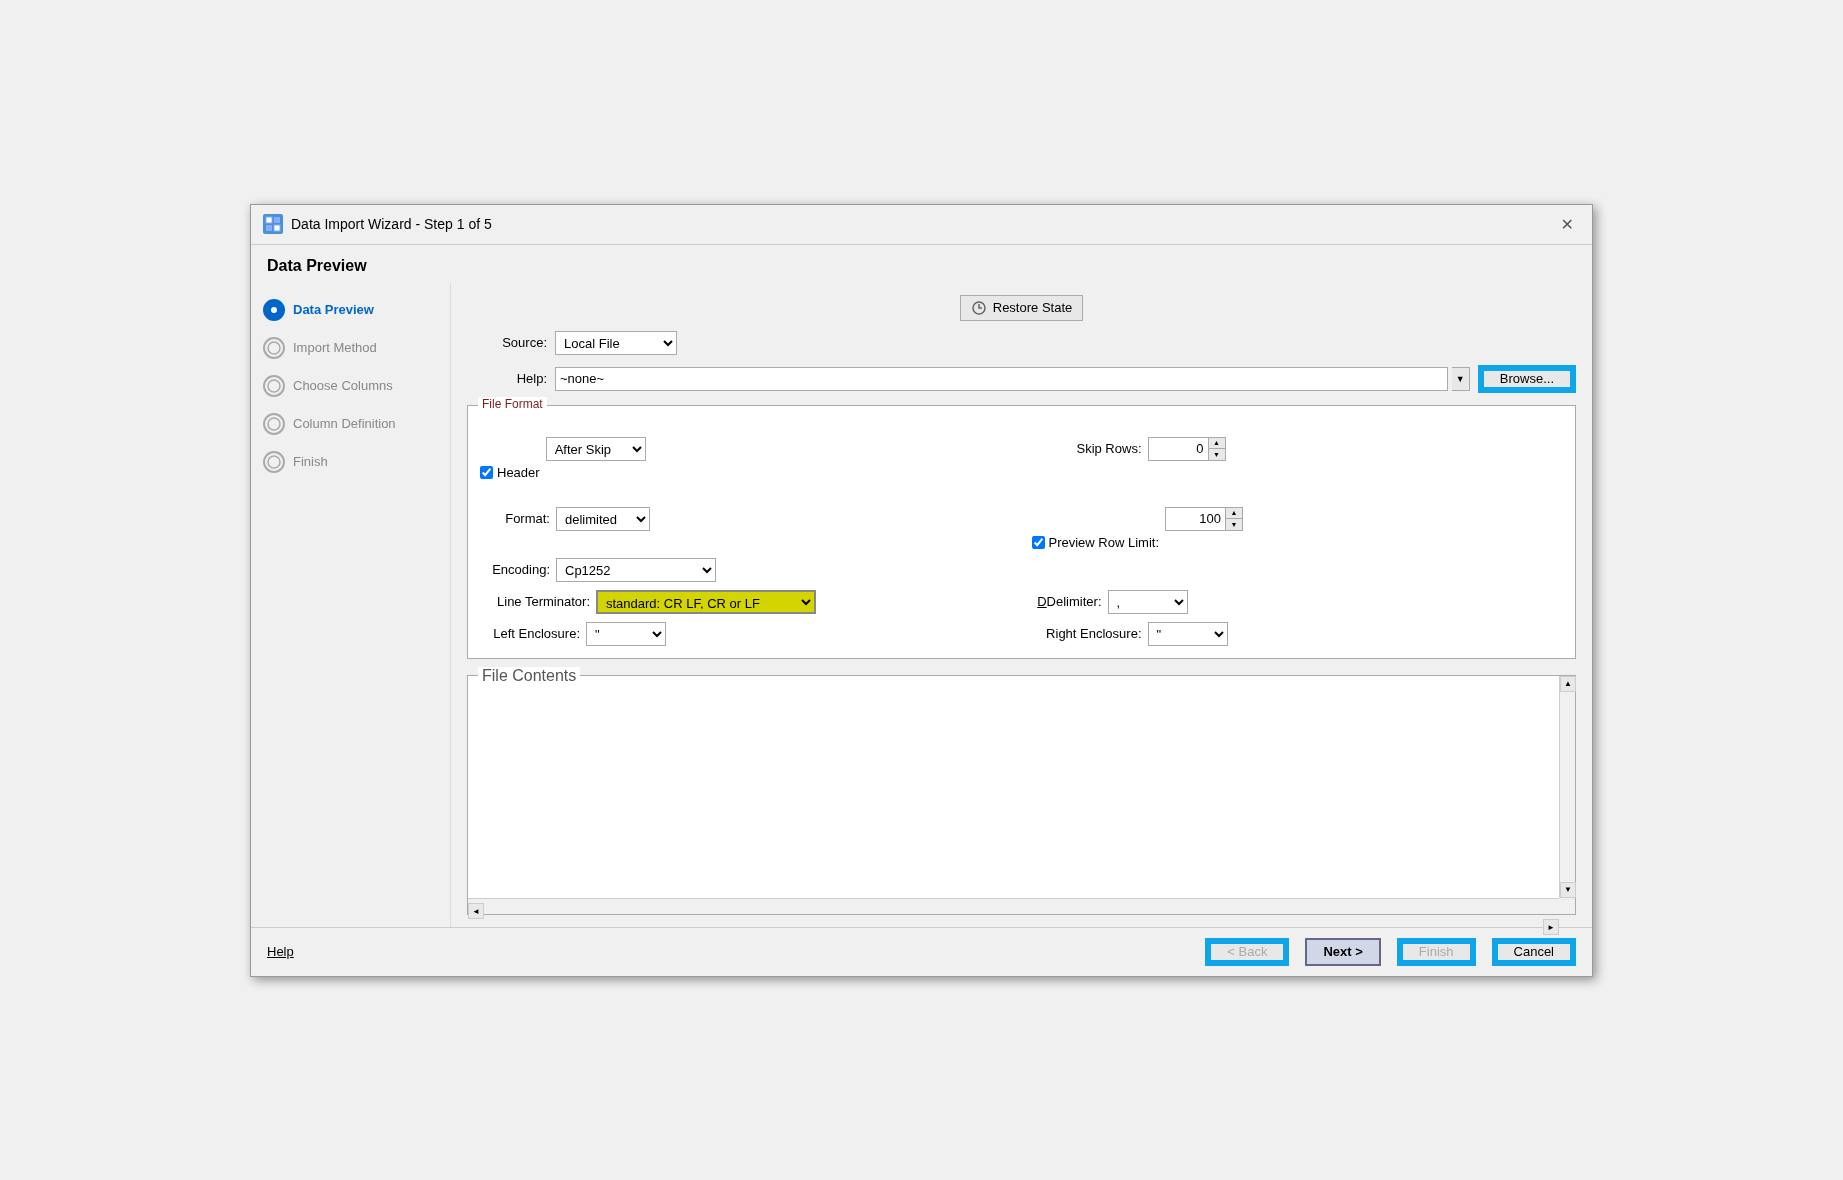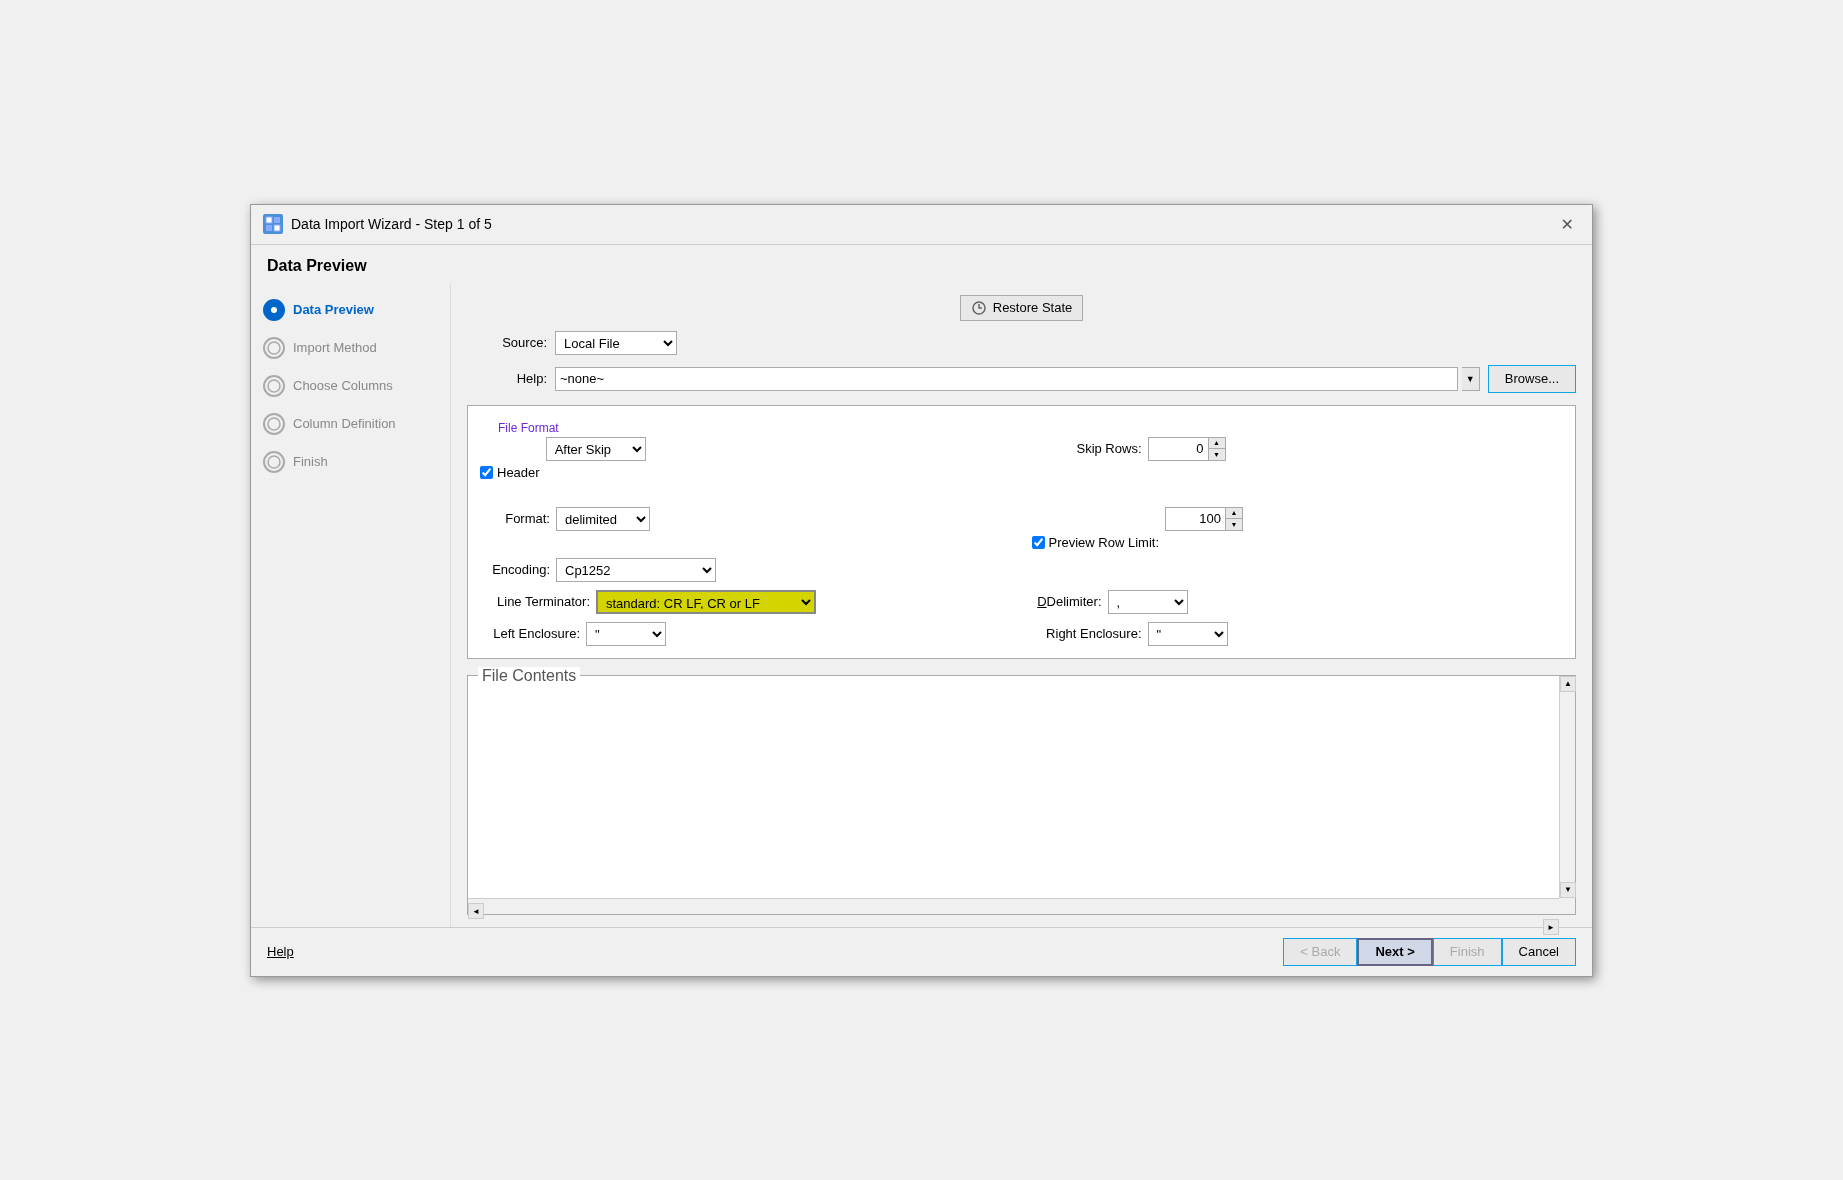--- a/index.html
+++ b/index.html
@@ -196,26 +196,25 @@
       border: 1px solid #aaa;
       background: white;
       padding: 12px;
       margin-top: 12px;
       position: relative;
     }
 
     .section-legend {
       position: absolute;
       top: -9px;
-      left: 26px;
+      left: 10px;
       background: white;
       padding: 0 4px;
       font-size: 12px;
-      color: #6d28d9;
-      margin-top: 24px;
+      color: #7f1d1d;
     }
 
     .format-grid {
       display: grid;
       grid-template-columns: 1fr 1fr;
       gap: 8px 20px;
     }
 
     .ff-row {
       display: flex;
@@ -334,27 +333,27 @@
       display: flex;
       justify-content: space-between;
       align-items: center;
       padding: 10px 16px;
       border-top: 1px solid #ccc;
       background: #f0f0f0;
     }
 
     .bottom-right {
       display: flex;
-      gap: 0;
+      gap: 16px;
     }
 
     .btn {
       height: 28px;
       padding: 0 16px;
-      border: 1px solid #0ea5e9;
+      border: 6px solid #0ea5e9;
       background: #e8e8e8;
       cursor: pointer;
       font-size: 13px;
     }
 
     .btn-primary {
       background: #d0d8e8;
       border: 2px solid #668;
       font-weight: bold;
     }

